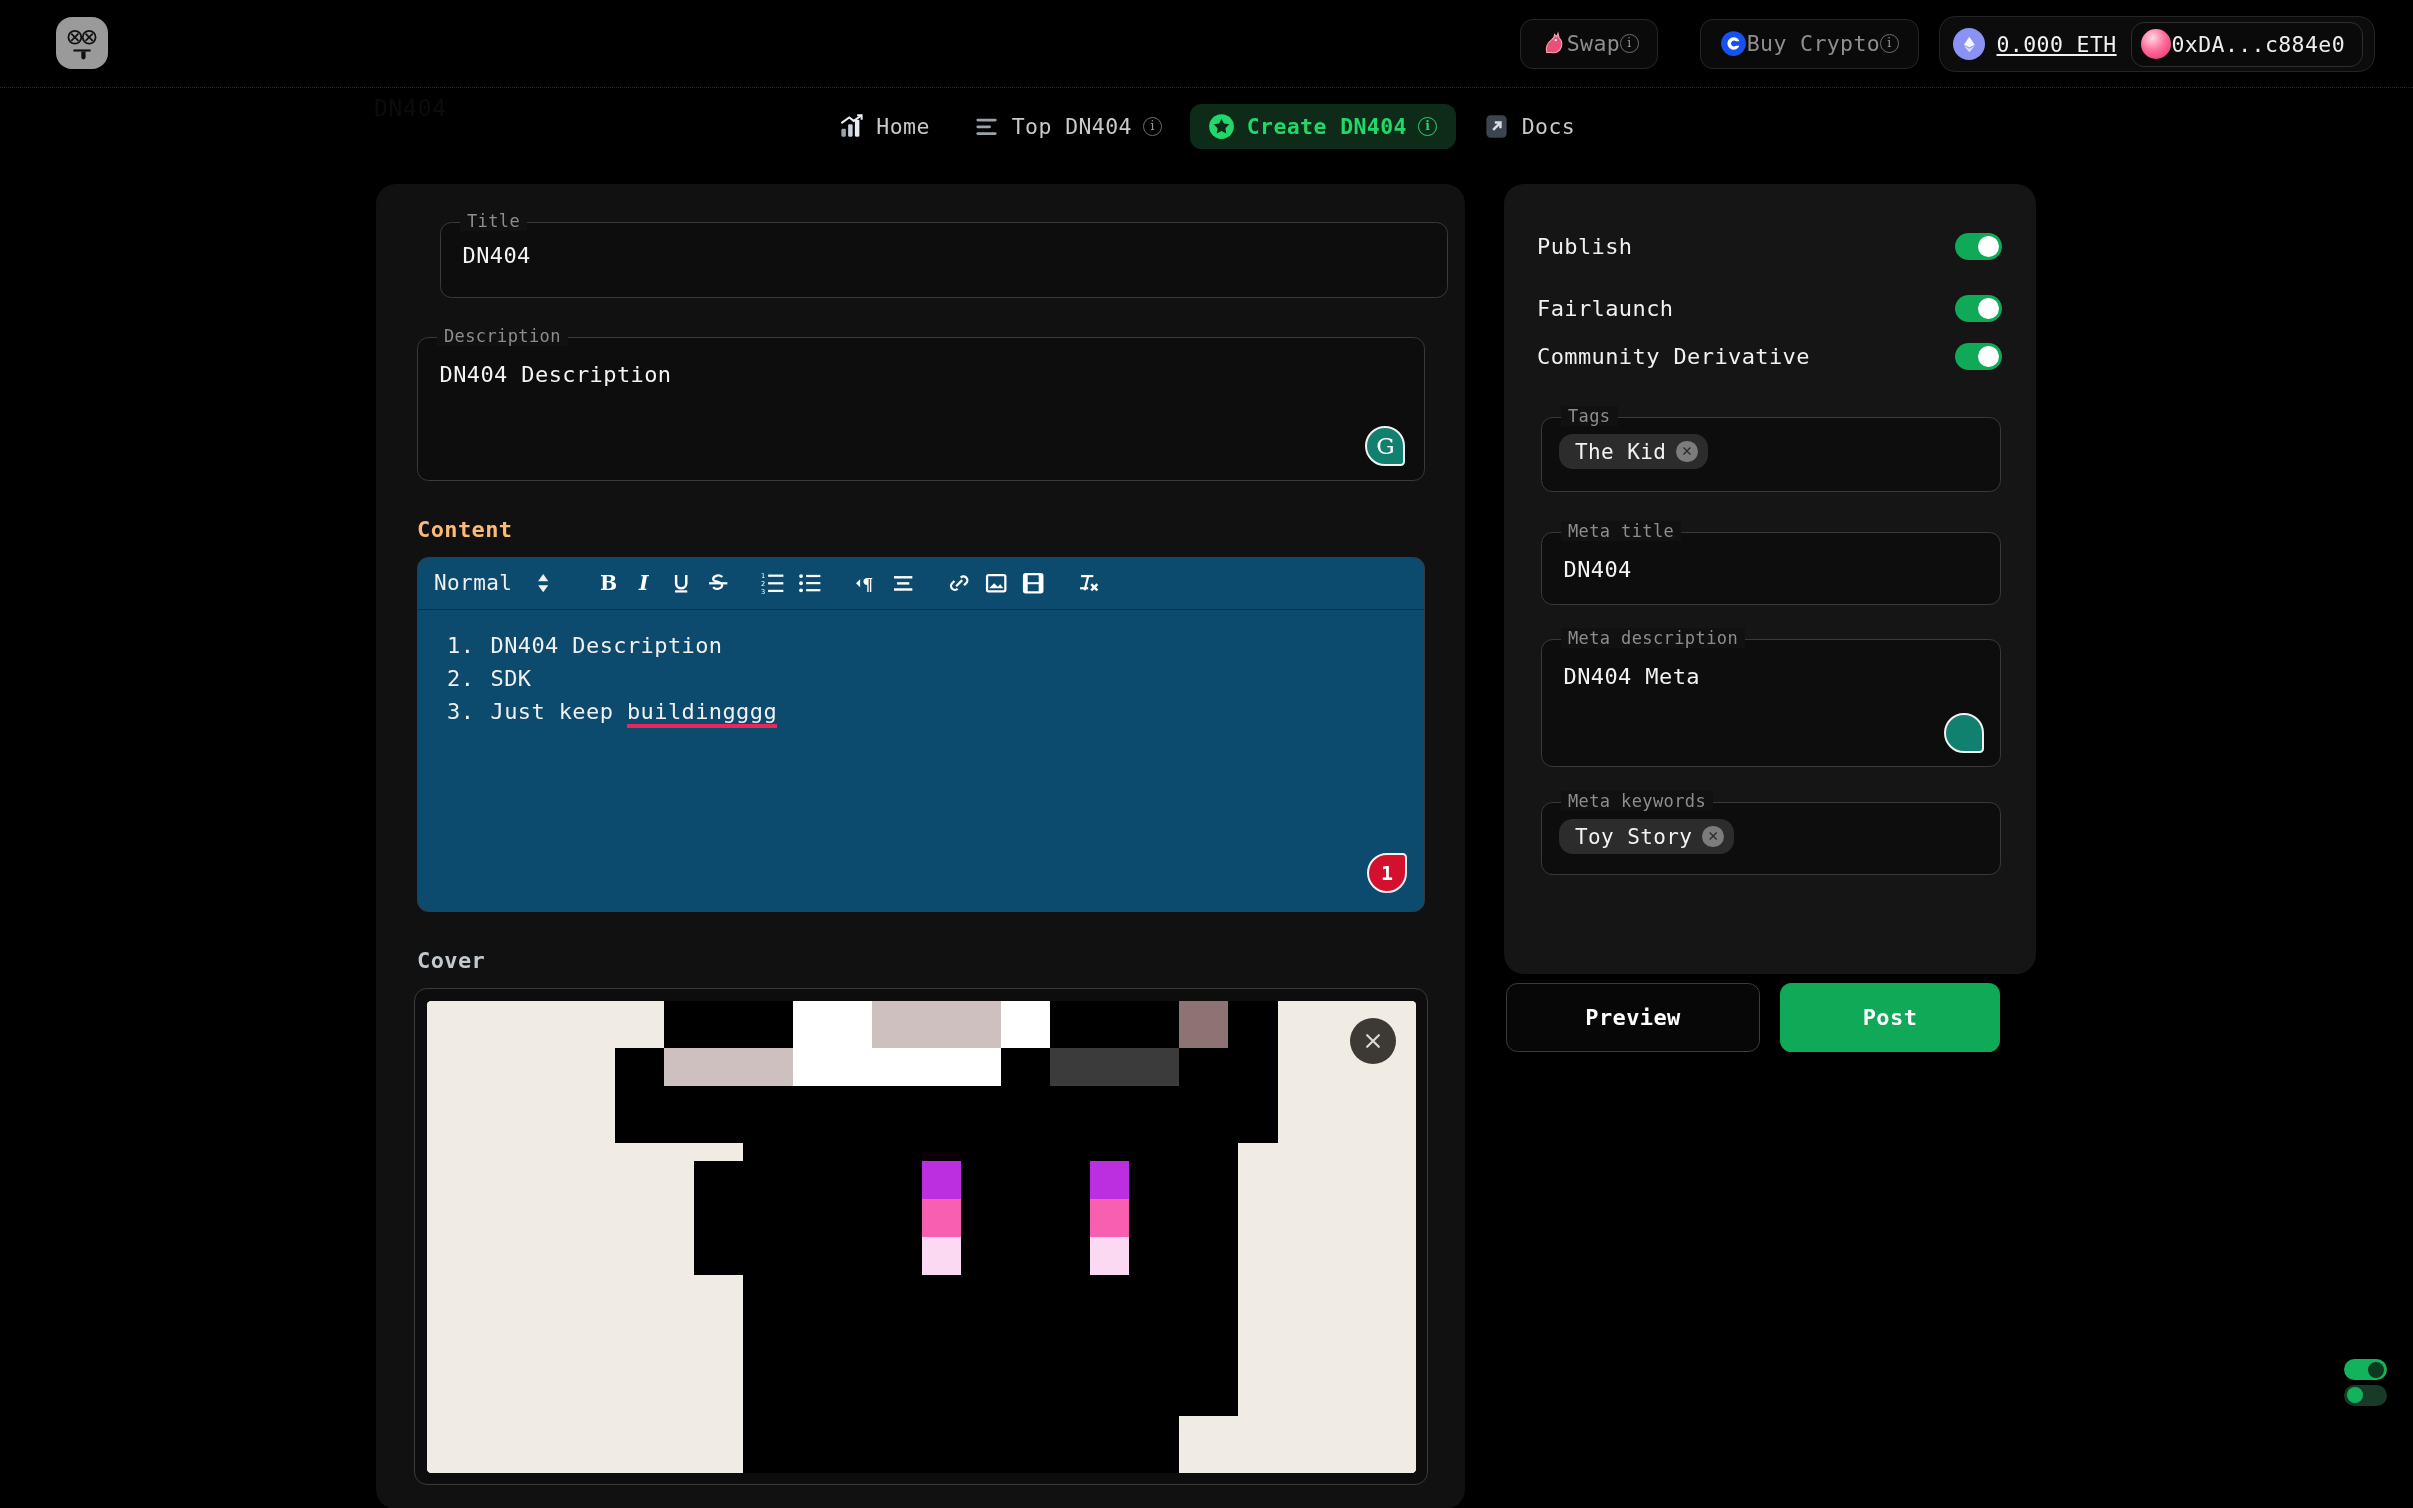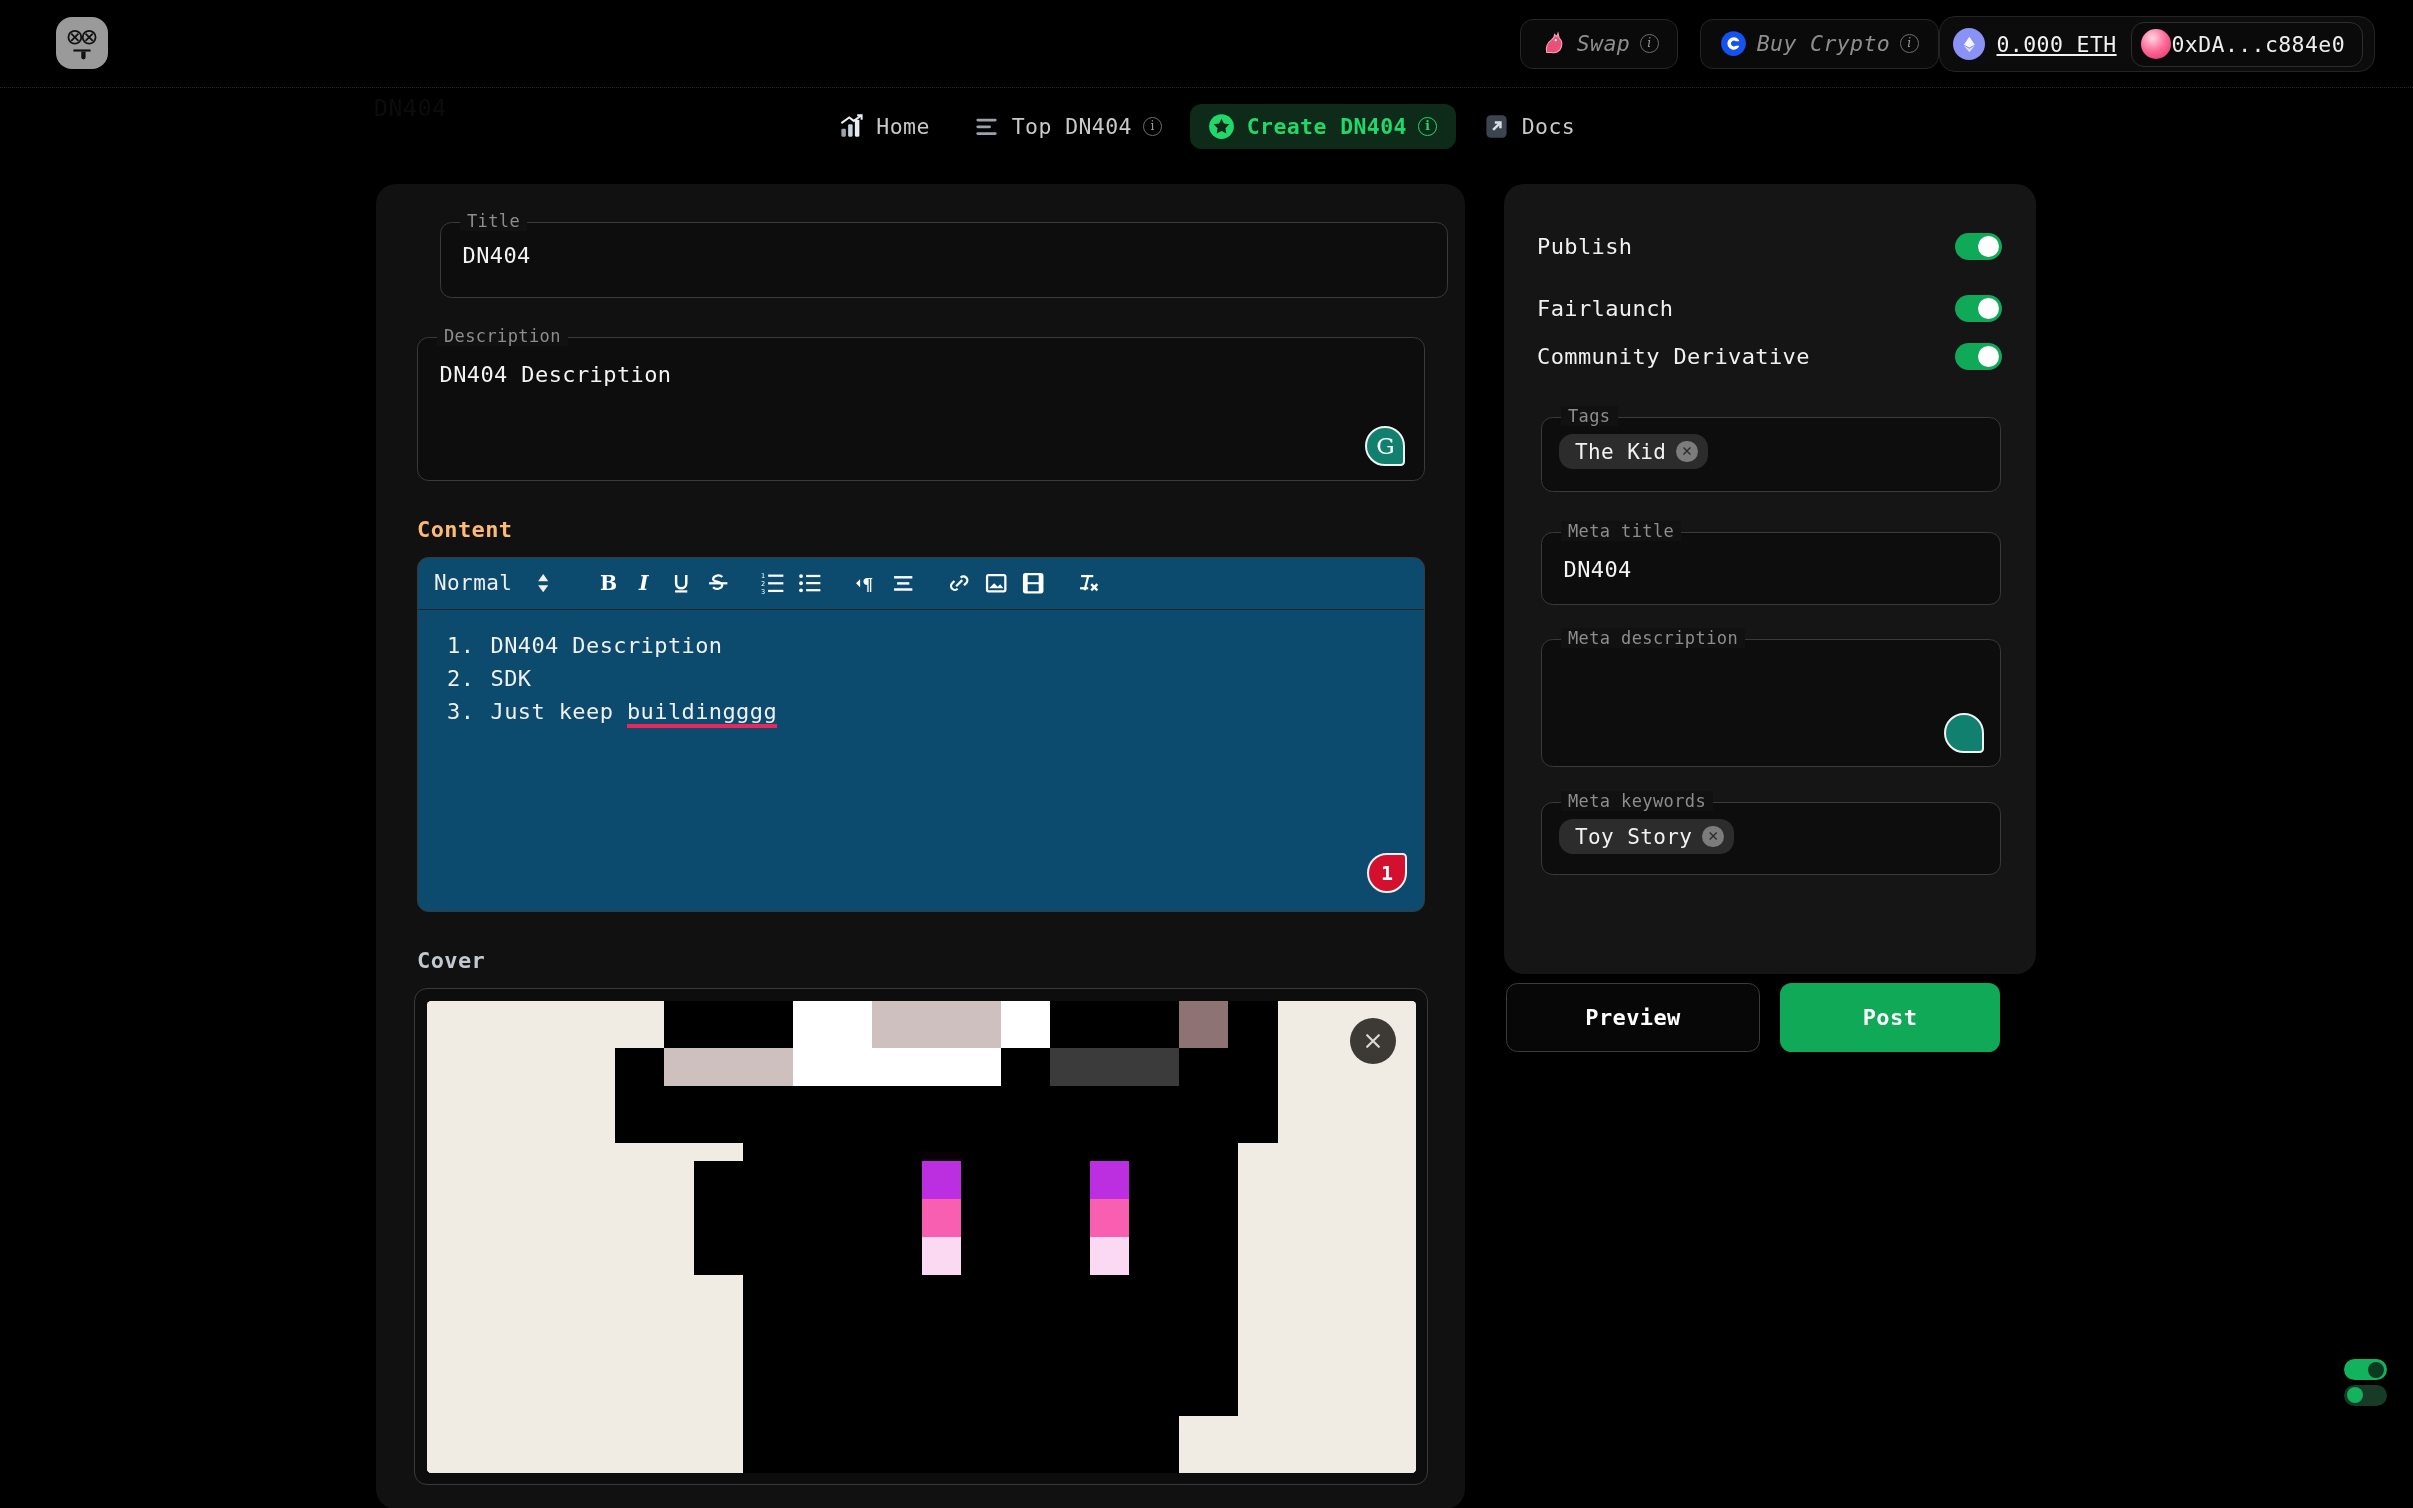--- a/index.html
+++ b/index.html
@@ -18,25 +18,25 @@
   }
   #logo {
     position: absolute; left: 56px; top: 17px;
     width: 52px; height: 52px; border-radius: 16px;
     background: #9a9a9a;
     display: flex; align-items: center; justify-content: center;
   }
   #logo svg { display: block; }
 
   .pill {
-    display: flex; align-items: center; gap: 10px;
+    display: flex; align-items: center; 
     height: 50px; padding: 0 18.7px;
     border: 1.4px solid #262626; border-radius: 13px;
     background: #0a0a0a;
-    color: #8e8e8e; font-size: 21.5px; letter-spacing: 0.4px; font-style: italic;
+    color: #8e8e8e; font-size: 21.5px; letter-spacing: 0.4px;
   }
   #swap-btn { position: absolute; left: 1520px; top: 18.7px; }
   #buy-crypto-btn { position: absolute; left: 1700px; top: 18.7px; }
 
   .info-circle {
     width: 18.7px; height: 18.7px; border-radius: 50%;
     border: 1.4px solid #6d6d6d; color: #9a9a9a;
     font-size: 12.2px; line-height: 16px; text-align: center;
     font-family: "DejaVu Serif", serif; flex: none;
   }
@@ -561,20 +561,21 @@
   </div>
 </div>
 
 <div class="field" id="meta-title-field">
   <span class="legend">Meta title</span>
   <div class="value">DN404</div>
 </div>
 
 <div class="field" id="meta-desc-field">
   <span class="legend">Meta description</span>
+  <div class="value">DN404 Meta</div>
   <div class="grammarly-badge" id="meta-desc-grammarly"></div>
 </div>
 
 <div class="field" id="meta-keywords-field">
   <span class="legend">Meta keywords</span>
   <div class="chip-wrap">
     <span class="chip">
       <span class="chip-label">Toy Story</span>
       <span class="chip-x">✕</span>
     </span>

